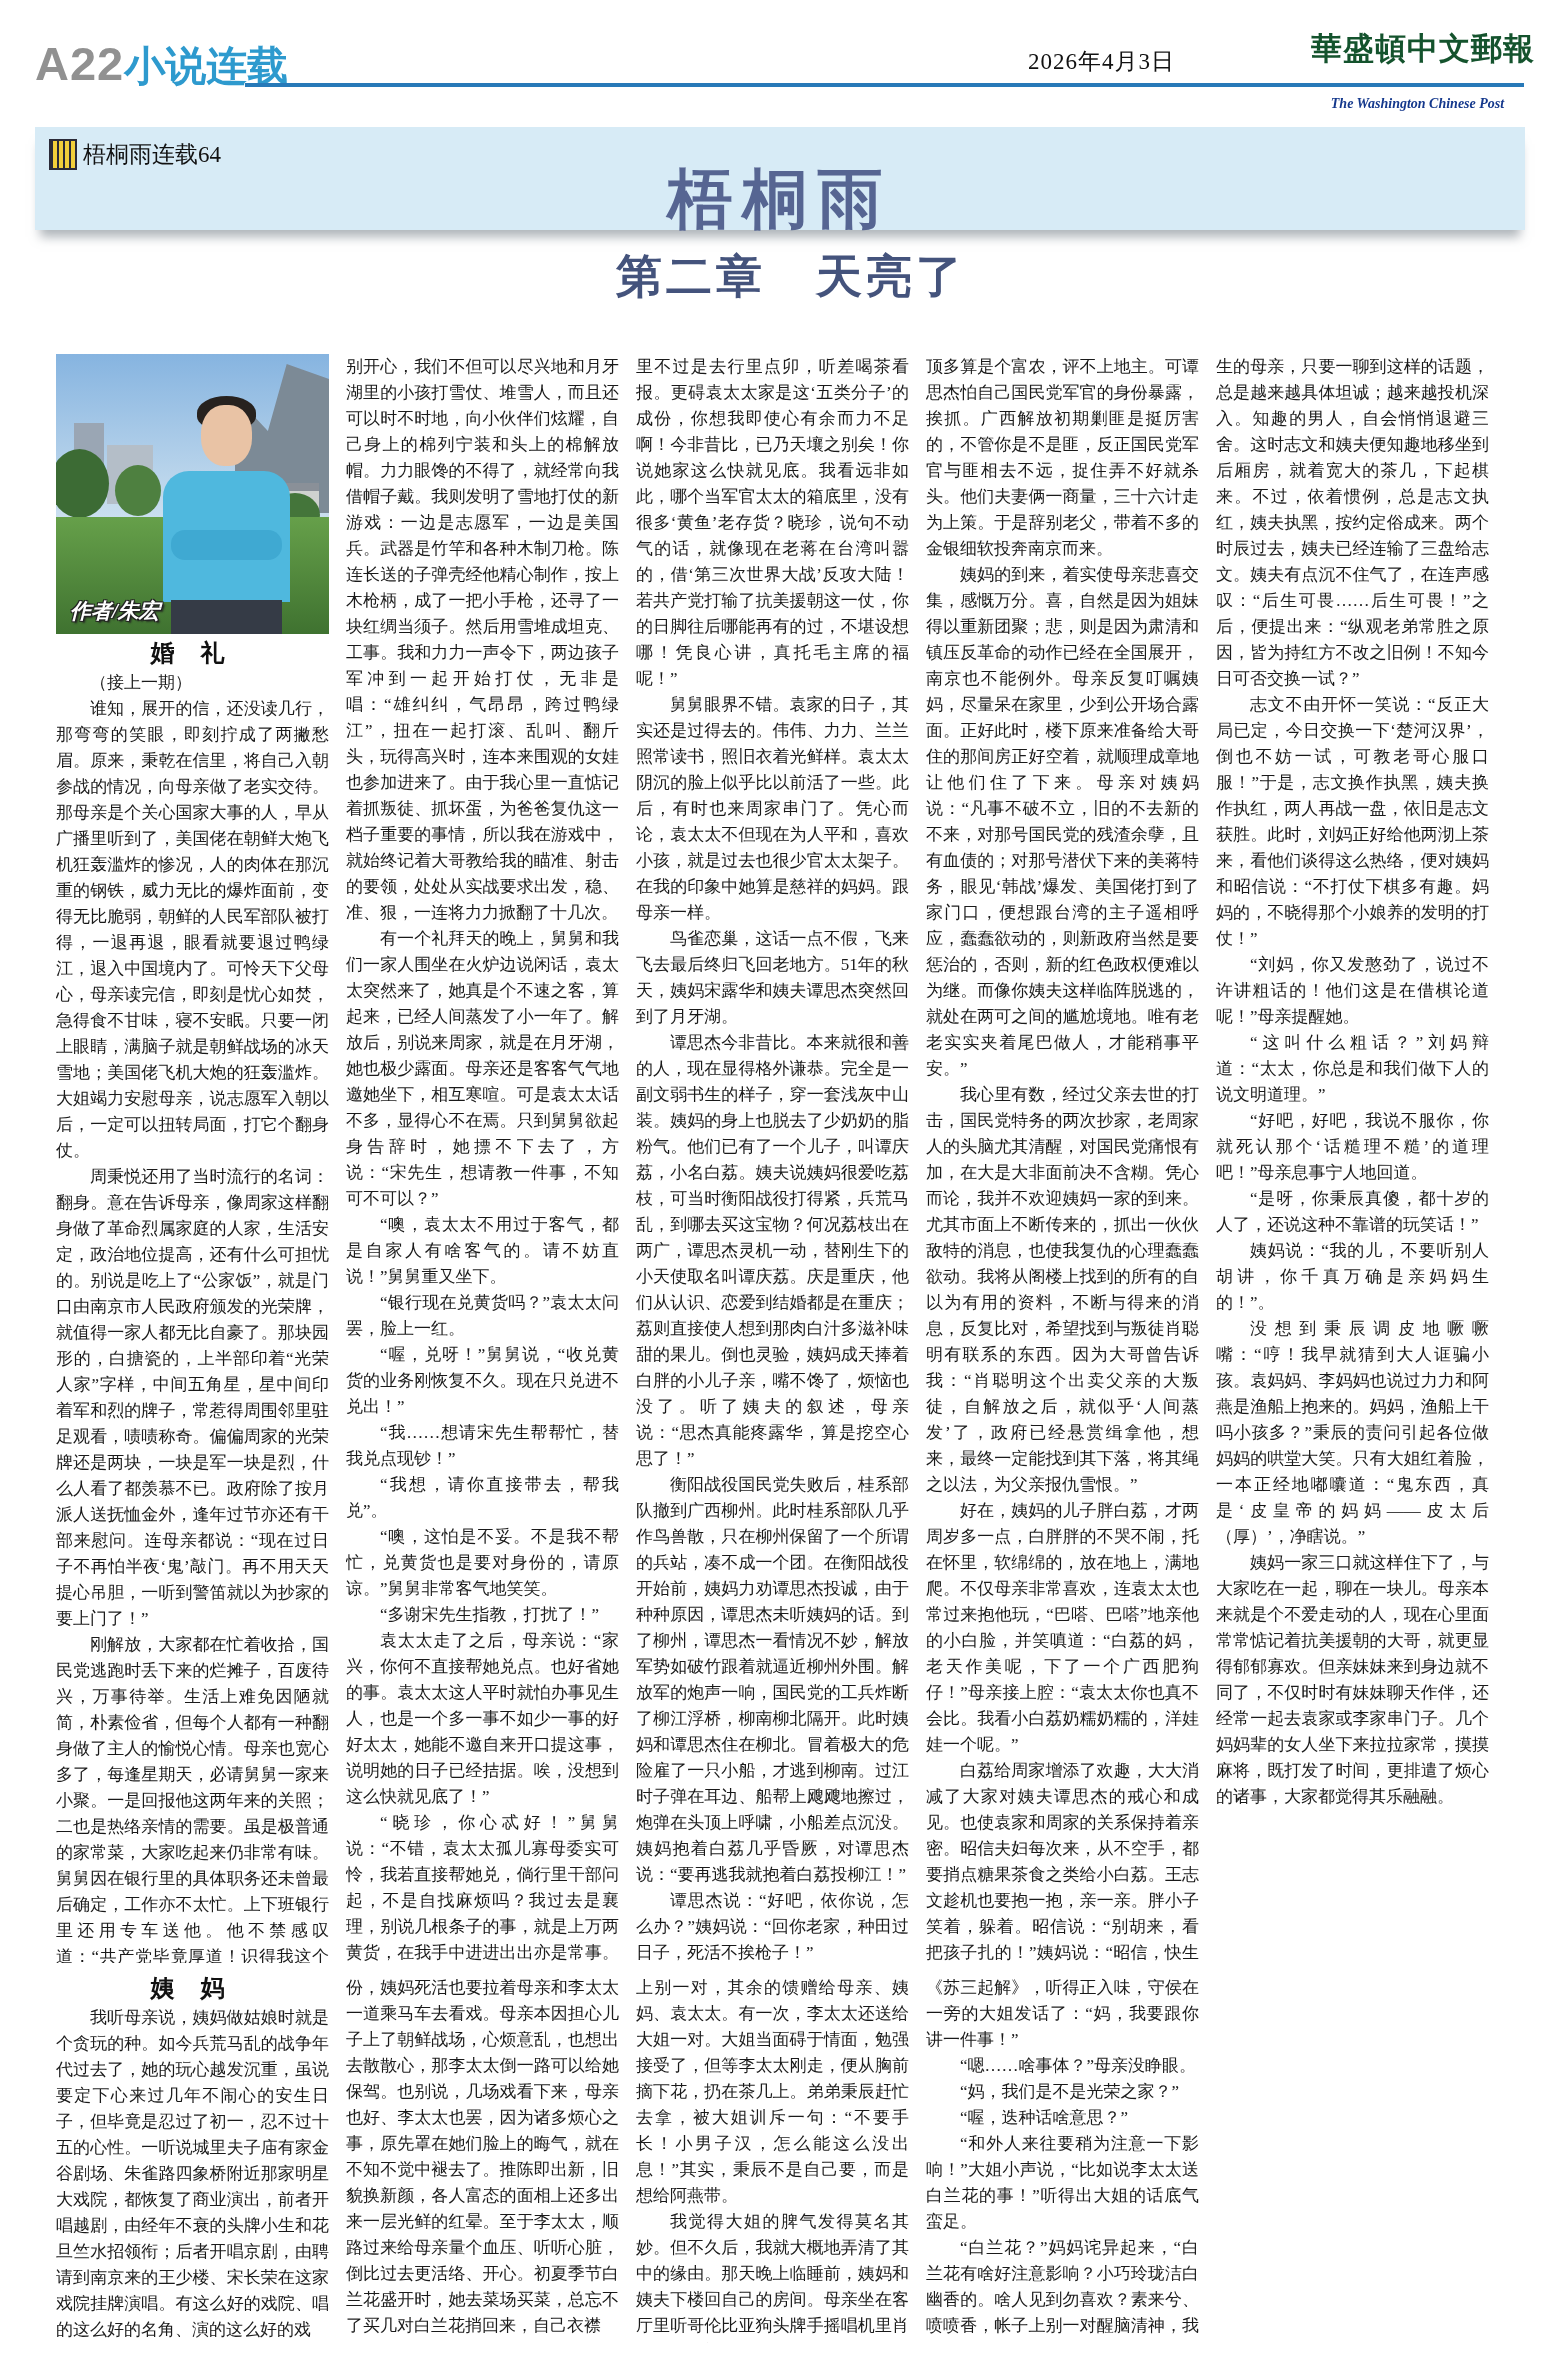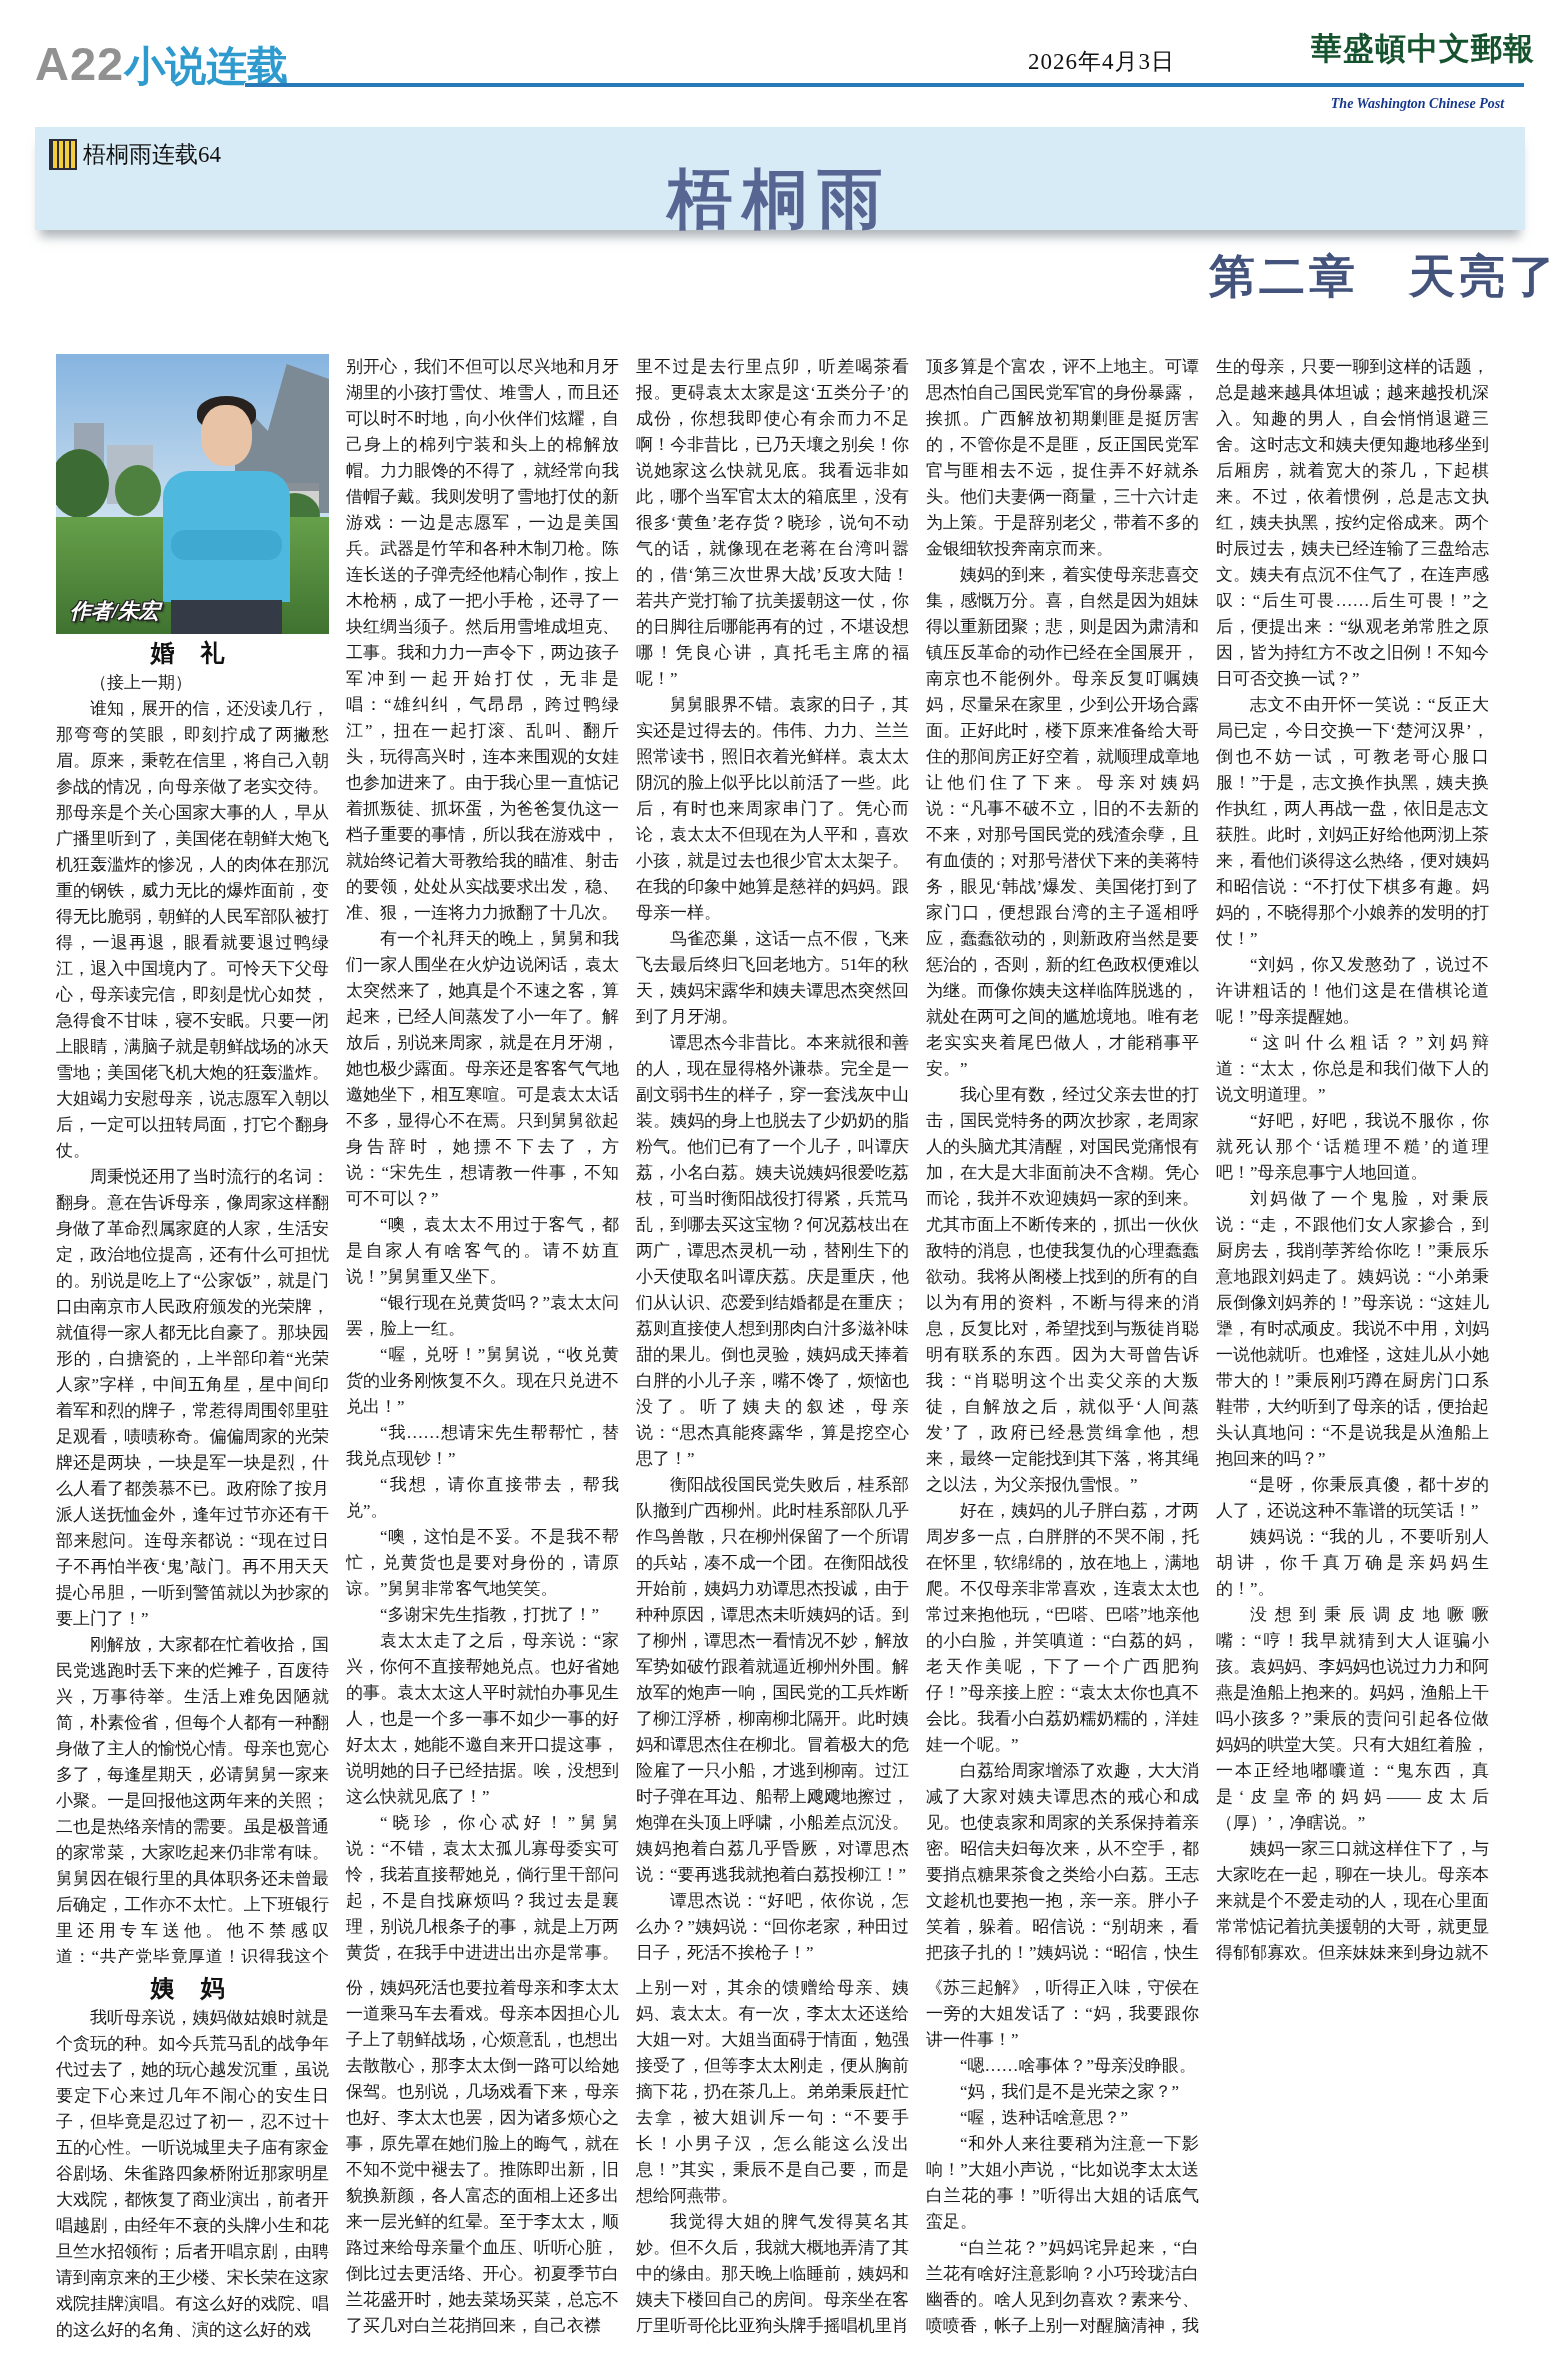--- a/index.html
+++ b/index.html
@@ -16,21 +16,21 @@
   .paper-en{font-size:14px;font-weight:bold;font-style:italic;color:#14388c;margin-top:26px;white-space:nowrap;}
   
   .banner{position:absolute;left:35px;top:127px;width:1490px;height:103px;background:#d7ebf6;
           box-shadow:0 12px 10px -5px rgba(110,120,130,.55);}
   .serial{position:absolute;left:14px;top:12px;font-size:23px;color:#111;display:flex;align-items:center;gap:6px;}
   .book-icon{display:inline-block;width:24px;height:27px;background:#f2cf3a;border:2px solid #2a2a38;
              background-image:repeating-linear-gradient(90deg,#2a2a38 0 2px,transparent 2px 6px);}
   .big-title{position:absolute;left:0;right:0;top:28px;text-align:center;font-size:65px;font-weight:bold;
              color:#566592;letter-spacing:10px;}
   
-  .chapter{position:absolute;left:0;right:0;top:246px;text-align:right;font-size:46px;font-weight:bold;
+  .chapter{position:absolute;left:0;right:0;top:246px;text-align:center;font-size:46px;font-weight:bold;
            color:#44537c;letter-spacing:4px;padding-left:23px;}
   
   .cols{position:absolute;left:56px;top:354px;display:flex;gap:17px;}
   .cols.top{height:1609px;}
   .cols.bottom{top:1975px;height:368px;}
   .col{width:273px;height:100%;overflow:hidden;font-size:17px;line-height:26px;text-align:justify;}
   .col p{margin:0;}
   .col p.ind{text-indent:2em;}
   .col p.cont{text-indent:0;}
   .sec-head{font-size:24px;font-weight:bold;text-align:center;letter-spacing:10px;margin:6px 0 4px 0;color:#111;}
@@ -132,21 +132,20 @@
         <p class="ind">我心里有数，经过父亲去世的打击，国民党特务的两次抄家，老周家人的头脑尤其清醒，对国民党痛恨有加，在大是大非面前决不含糊。凭心而论，我并不欢迎姨妈一家的到来。尤其市面上不断传来的，抓出一伙伙敌特的消息，也使我复仇的心理蠢蠢欲动。我将从阁楼上找到的所有的自以为有用的资料，不断与得来的消息，反复比对，希望找到与叛徒肖聪明有联系的东西。因为大哥曾告诉我：“肖聪明这个出卖父亲的大叛徒，自解放之后，就似乎‘人间蒸发’了，政府已经悬赏缉拿他，想来，最终一定能找到其下落，将其绳之以法，为父亲报仇雪恨。”</p>
         <p class="ind">好在，姨妈的儿子胖白荔，才两周岁多一点，白胖胖的不哭不闹，托在怀里，软绵绵的，放在地上，满地爬。不仅母亲非常喜欢，连袁太太也常过来抱他玩，“巴嗒、巴嗒”地亲他的小白脸，并笑嗔道：“白荔的妈，老天作美呢，下了一个广西肥狗仔！”母亲接上腔：“袁太太你也真不会比。我看小白荔奶糯奶糯的，洋娃娃一个呢。”</p>
         <p class="ind">白荔给周家增添了欢趣，大大消减了大家对姨夫谭思杰的戒心和成见。也使袁家和周家的关系保持着亲密。昭信夫妇每次来，从不空手，都要捎点糖果茶食之类给小白荔。王志文趁机也要抱一抱，亲一亲。胖小子笑着，躲着。昭信说：“别胡来，看把孩子扎的！”姨妈说：“昭信，快生一个吧，你看志文那个喜欢劲！大哥大嫂早想抱外孙子了！”昭信眼里闪出异彩，下意识的摸摸肚子。女人似乎就是天</p>
       </div>
     <div class="col">
         <p class="cont">生的母亲，只要一聊到这样的话题，总是越来越具体坦诚；越来越投机深入。知趣的男人，自会悄悄退避三舍。这时志文和姨夫便知趣地移坐到后厢房，就着宽大的茶几，下起棋来。不过，依着惯例，总是志文执红，姨夫执黑，按约定俗成来。两个时辰过去，姨夫已经连输了三盘给志文。姨夫有点沉不住气了，在连声感叹：“后生可畏……后生可畏！”之后，便提出来：“纵观老弟常胜之原因，皆为持红方不改之旧例！不知今日可否交换一试？”</p>
         <p class="ind">志文不由开怀一笑说：“反正大局已定，今日交换一下‘楚河汉界’，倒也不妨一试，可教老哥心服口服！”于是，志文换作执黑，姨夫换作执红，两人再战一盘，依旧是志文获胜。此时，刘妈正好给他两沏上茶来，看他们谈得这么热络，便对姨妈和昭信说：“不打仗下棋多有趣。妈妈的，不晓得那个小娘养的发明的打仗！”</p>
         <p class="ind">“刘妈，你又发憨劲了，说过不许讲粗话的！他们这是在借棋论道呢！”母亲提醒她。</p>
         <p class="ind">“这叫什么粗话？”刘妈辩道：“太太，你总是和我们做下人的说文明道理。”</p>
         <p class="ind">“好吧，好吧，我说不服你，你就死认那个‘话糙理不糙’的道理吧！”母亲息事宁人地回道。</p>
-        <p class="ind">刘妈做了一个鬼脸，对秉辰说：“走，不跟他们女人家掺合，到厨房去，我削荸荠给你吃！”秉辰乐意地跟刘妈走了。姨妈说：“小弟秉辰倒像刘妈养的！”母亲说：“这娃儿犟，有时忒顽皮。我说不中用，刘妈一说他就听。也难怪，这娃儿从小她带大的！”秉辰刚巧蹲在厨房门口系鞋带，大约听到了母亲的话，便抬起头认真地问：“不是说我是从渔船上抱回来的吗？”</p>
         <p class="ind">“是呀，你秉辰真傻，都十岁的人了，还说这种不靠谱的玩笑话！”</p>
         <p class="ind">姨妈说：“我的儿，不要听别人胡讲，你千真万确是亲妈妈生的！”。</p>
         <p class="ind">没想到秉辰调皮地噘噘嘴：“哼！我早就猜到大人诓骗小孩。袁妈妈、李妈妈也说过力力和阿燕是渔船上抱来的。妈妈，渔船上干吗小孩多？”秉辰的责问引起各位做妈妈的哄堂大笑。只有大姐红着脸，一本正经地嘟囔道：“鬼东西，真是‘皮皇帝的妈妈——皮太后（厚）’，净瞎说。”</p>
         <p class="ind">姨妈一家三口就这样住下了，与大家吃在一起，聊在一块儿。母亲本来就是个不爱走动的人，现在心里面常常惦记着抗美援朝的大哥，就更显得郁郁寡欢。但亲妹妹来到身边就不同了，不仅时时有妹妹聊天作伴，还经常一起去袁家或李家串门子。几个妈妈辈的女人坐下来拉拉家常，摸摸麻将，既打发了时间，更排遣了烦心的诸事，大家都觉得其乐融融。</p>
       </div>
   </div>
 
   <div class="cols bottom">
     <div class="col">
       <h3 class="sec-head" style="margin-top:0;">姨 妈</h3>

